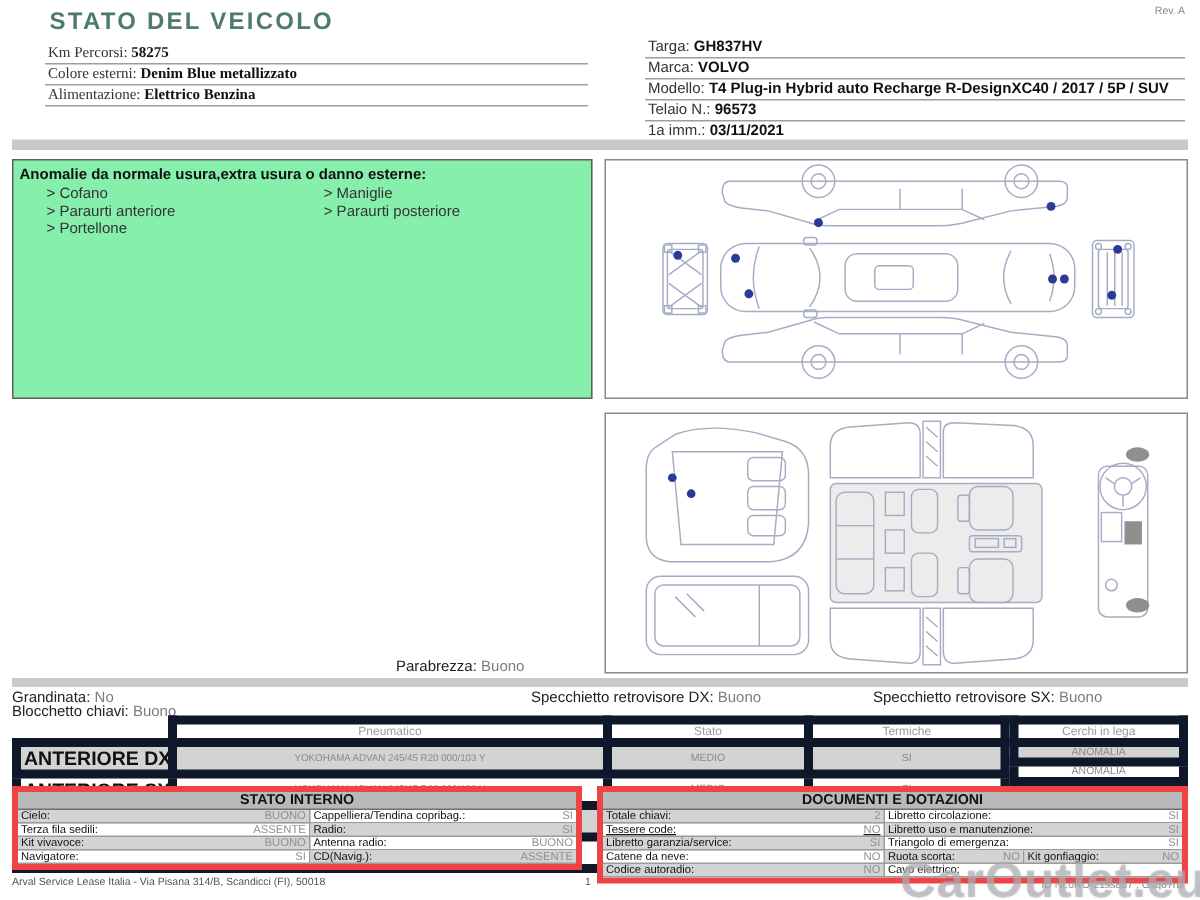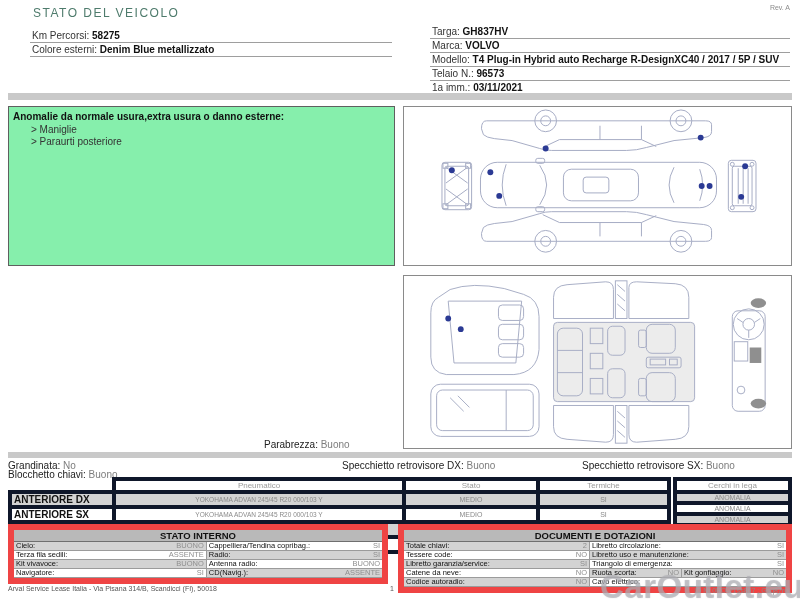--- a/index.html
+++ b/index.html
@@ -3,43 +3,43 @@
 <meta charset="utf-8">
 <style>
   * { box-sizing: border-box; margin: 0; padding: 0; }
   html,body { background:#888; }
   .page {
     position: relative; width: 800px; height: 600px; background: #ffffff;
     font-family: "Liberation Sans", "DejaVu Sans", sans-serif; overflow: hidden;
     color:#1a1a1a;
   }
   .abs { position: absolute; }
-  .title { font-size:12px; font-weight:normal; color:#4e7b6c; letter-spacing:1.5px; }
+  .title { font-size:16px; font-weight:bold; color:#4e7b6c; letter-spacing:1.5px; }
   .rev { font-size:7px; color:#8a8a8a; }
   .kvrow { border-bottom:1px solid #9e9e9e; font-size:10px; padding:1px 0 1px 2px; line-height:11px; }
   .kvrow .lab { color:#333; }
   .kvrow .val { font-weight:bold; color:#111; }
   .grayband { background:#c9c9c9; }
   .anom-box { border:1px solid #5f5f5f; background:#86efac; }
   .anom-title { font-weight:bold; font-size:10px; padding:4px 6px 2px 4px; color:#111; }
   .anom-cols { display:flex; font-size:10px; color:#333; }
   .anom-col { width:48%; padding-left:22px; line-height:11.5px; }
   .diag-box { border:1px solid #8a8a8a; background:#fff; }
   .cond { font-size:10px; line-height:10px; }
   .cond .lab { color:#222; }
   .cond .val { color:#7d7d7d; }
   table { border-collapse:collapse; table-layout:fixed; }
-  .tyre-main td, .tyre-cerchi td { border:4px solid #0f172a; padding:0 2px; height:9px; overflow:hidden; white-space:nowrap; }
+  .tyre-main td, .tyre-cerchi td { border:6px solid #0f172a; padding:0 2px; height:9px; overflow:hidden; white-space:nowrap; }
   .tyre-main tr.th td, .tyre-cerchi tr.th td { height:11px; color:#9a9a9a; font-size:8px; text-align:center; }
   .tyre-main td.pos-h { border:none; border-right:1px solid #999; border-bottom:1px solid #999; background:#fff; }
-  .tyre-main td.pos { font-weight:bold; font-size:10px; color:#111; }
+  .tyre-main td.pos { font-weight:bold; font-size:13px; color:#111; }
   .tyre-main td.pn { font-size:6.5px; color:#8a8a8a; text-align:center; }
   .tyre-main td.c, .tyre-cerchi td.c { font-size:7px; color:#8a8a8a; text-align:center; }
   tr.g td { background:#d3d3d3; }
-  .itable { border:6px solid #ef4444; background:#fff; }
+  .itable { border:4px solid #ef4444; background:#fff; }
   .itable .hdr { background:#b9b9b9; text-align:center; font-weight:bold; font-size:9.5px; height:12px; line-height:12px; border-bottom:1px solid #6f6f6f; color:#111; }
   .irow { display:flex; height:9px; }
   .icell { display:flex; justify-content:space-between; border-right:1px solid #9b9b9b; border-bottom:1px solid #9b9b9b; padding:0 2px; font-size:7.5px; line-height:8.5px; overflow:hidden; white-space:nowrap; }
   .icell:last-child { border-right:none; }
   .icell .lbl { color:#111; }
   .icell .val { color:#8f8f8f; }
   .icell.g { background:#d3d3d3; }
   .footer-txt { font-size:7px; color:#555; }
   .watermark { font-size:33px; font-weight:bold; color:rgba(185,185,190,0.45);
     letter-spacing:0.5px; text-shadow: 0 0 1px rgba(150,150,155,0.55); }
@@ -49,38 +49,44 @@
   svg .dot { fill:#2b3a94; stroke:none; }
 </style>
 </head>
 <body>
 
 <div class="page">
 
   <div class="abs title" style="left:33px; top:6px;">STATO DEL VEICOLO</div>
   <div class="abs rev" style="right:10px; top:4px;">Rev. A</div>
 
-  <div class="abs" style="left:30px; top:29px; width:362px;">
+  <div class="abs" style="left:30px; top:29px; width:362px;font-family:Liberation Serif, serif;">
     <div class="kvrow"><span class="lab">Km Percorsi:</span> <span class="val">58275</span></div>
     <div class="kvrow"><span class="lab">Colore esterni:</span> <span class="val">Denim Blue metallizzato</span></div>
+    <div class="kvrow"><span class="lab">Alimentazione:</span> <span class="val">Elettrico Benzina</span></div>
   </div>
 
   <div class="abs" style="left:430px; top:25px; width:360px;">
     <div class="kvrow"><span class="lab">Targa:</span> <span class="val">GH837HV</span></div>
     <div class="kvrow"><span class="lab">Marca:</span> <span class="val">VOLVO</span></div>
     <div class="kvrow"><span class="lab">Modello:</span> <span class="val">T4 Plug-in Hybrid auto Recharge R-DesignXC40 / 2017 / 5P / SUV</span></div>
     <div class="kvrow"><span class="lab">Telaio N.:</span> <span class="val">96573</span></div>
     <div class="kvrow"><span class="lab">1a imm.:</span> <span class="val">03/11/2021</span></div>
   </div>
 
   <div class="abs grayband" style="left:8px; top:93px; width:784px; height:7px;"></div>
 
   <div class="abs anom-box" style="left:8px; top:106px; width:387px; height:160px;">
     <div class="anom-title">Anomalie da normale usura,extra usura o danno esterne:</div>
     <div class="anom-cols">
+      <div class="anom-col">
+        <div>&gt; Cofano</div>
+        <div>&gt; Paraurti anteriore</div>
+        <div>&gt; Portellone</div>
+      </div>
       <div class="anom-col">
         <div>&gt; Maniglie</div>
         <div>&gt; Paraurti posteriore</div>
       </div>
     </div>
   </div>
 
   <div class="abs diag-box" style="left:403px; top:106px; width:389px; height:160px;">
     <svg width="387" height="158" viewBox="0 0 389 160">
       <defs>
@@ -198,21 +204,21 @@
         <circle class="ln" cx="11" cy="106" r="4"></circle>
       </g>
     </svg>
   </div>
 
   <div class="abs grayband" style="left:8px; top:452px; width:784px; height:6px;"></div>
 
   <div class="abs cond" style="left:8px; top:461px;"><span class="lab">Grandinata:</span> <span class="val">No</span></div>
   <div class="abs cond" style="left:8px; top:470px;"><span class="lab">Blocchetto chiavi:</span> <span class="val">Buono</span></div>
   <div class="abs cond" style="left:232px; top:440px;margin-left:32px;"><span class="lab">Parabrezza:</span> <span class="val">Buono</span></div>
-  <div class="abs cond" style="left:342px; top:461px;"><span class="lab">Specchietto retrovisore DX:</span> <span class="val">Buono</span></div>
+  <div class="abs cond" style="left:354px; top:461px;"><span class="lab">Specchietto retrovisore DX:</span> <span class="val">Buono</span></div>
   <div class="abs cond" style="left:582px; top:461px;"><span class="lab">Specchietto retrovisore SX:</span> <span class="val">Buono</span></div>
 
   <table class="abs tyre-main" style="left:8px; top:477px; width:659px;">
     <colgroup>
         <col style="width:104px">
         <col style="width:290px">
         <col style="width:134px">
         <col style="width:131px">
       </colgroup>
     <tbody>
@@ -319,21 +325,21 @@
       <div class="icell g" style="flex:0 0 48.7%;">
           <span class="lbl">Totale chiavi:</span>
           <span class="val">2</span>
         </div>
       <div class="icell" style="flex:1;">
           <span class="lbl">Libretto circolazione:</span>
           <span class="val">SI</span>
         </div>
     </div>
     <div class="irow">
-      <div class="icell" style="flex:0 0 48.7%;">
+      <div class="icell" style="flex:0 0 48.7%;text-decoration:underline;">
           <span class="lbl">Tessere code:</span>
           <span class="val">NO</span>
         </div>
       <div class="icell g" style="flex:1;">
           <span class="lbl">Libretto uso e manutenzione:</span>
           <span class="val">SI</span>
         </div>
     </div>
     <div class="irow">
       <div class="icell g" style="flex:0 0 48.7%;">

